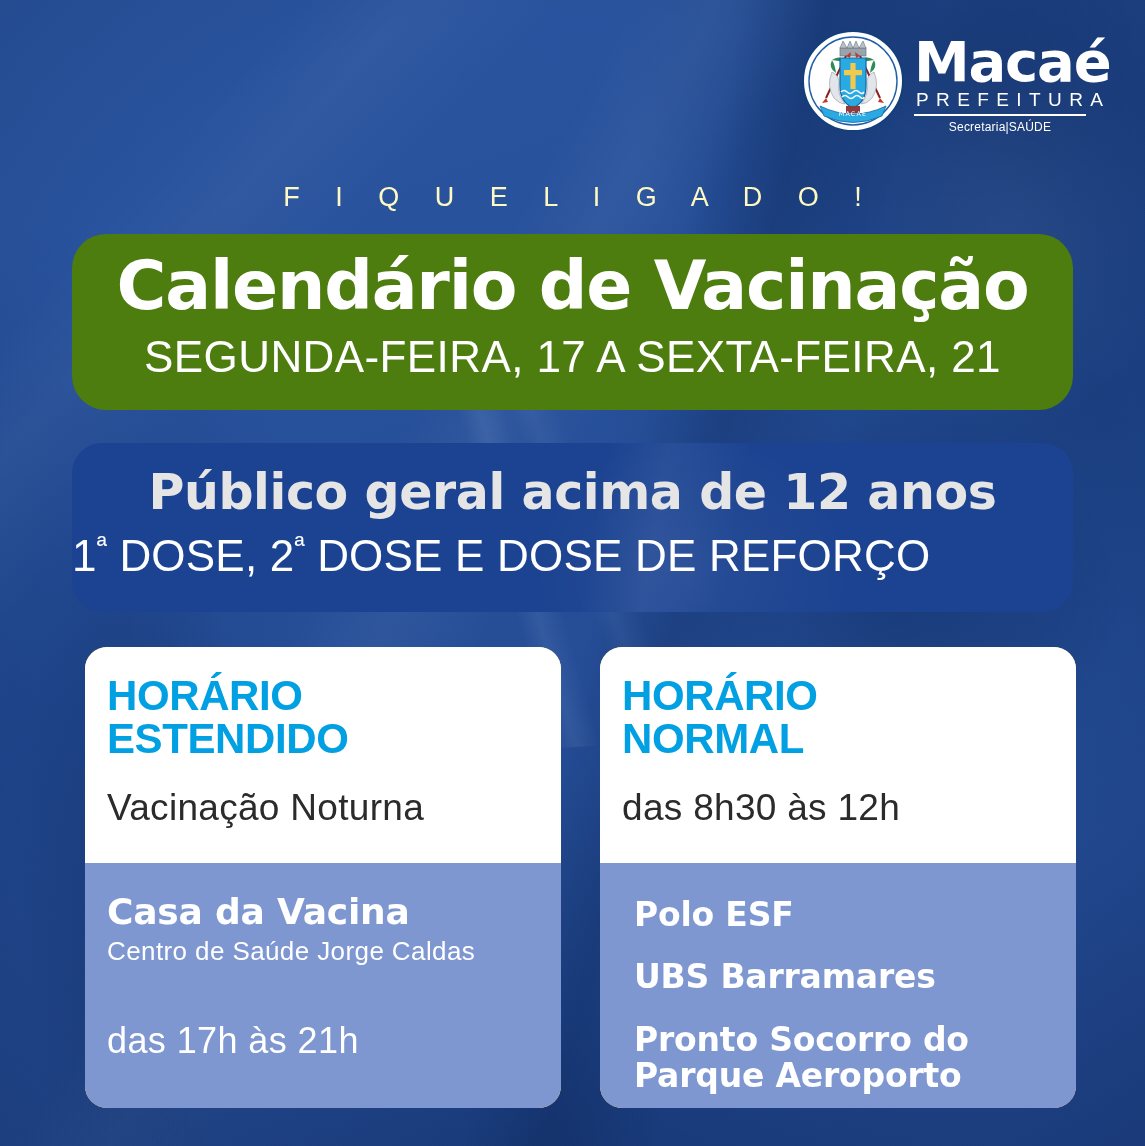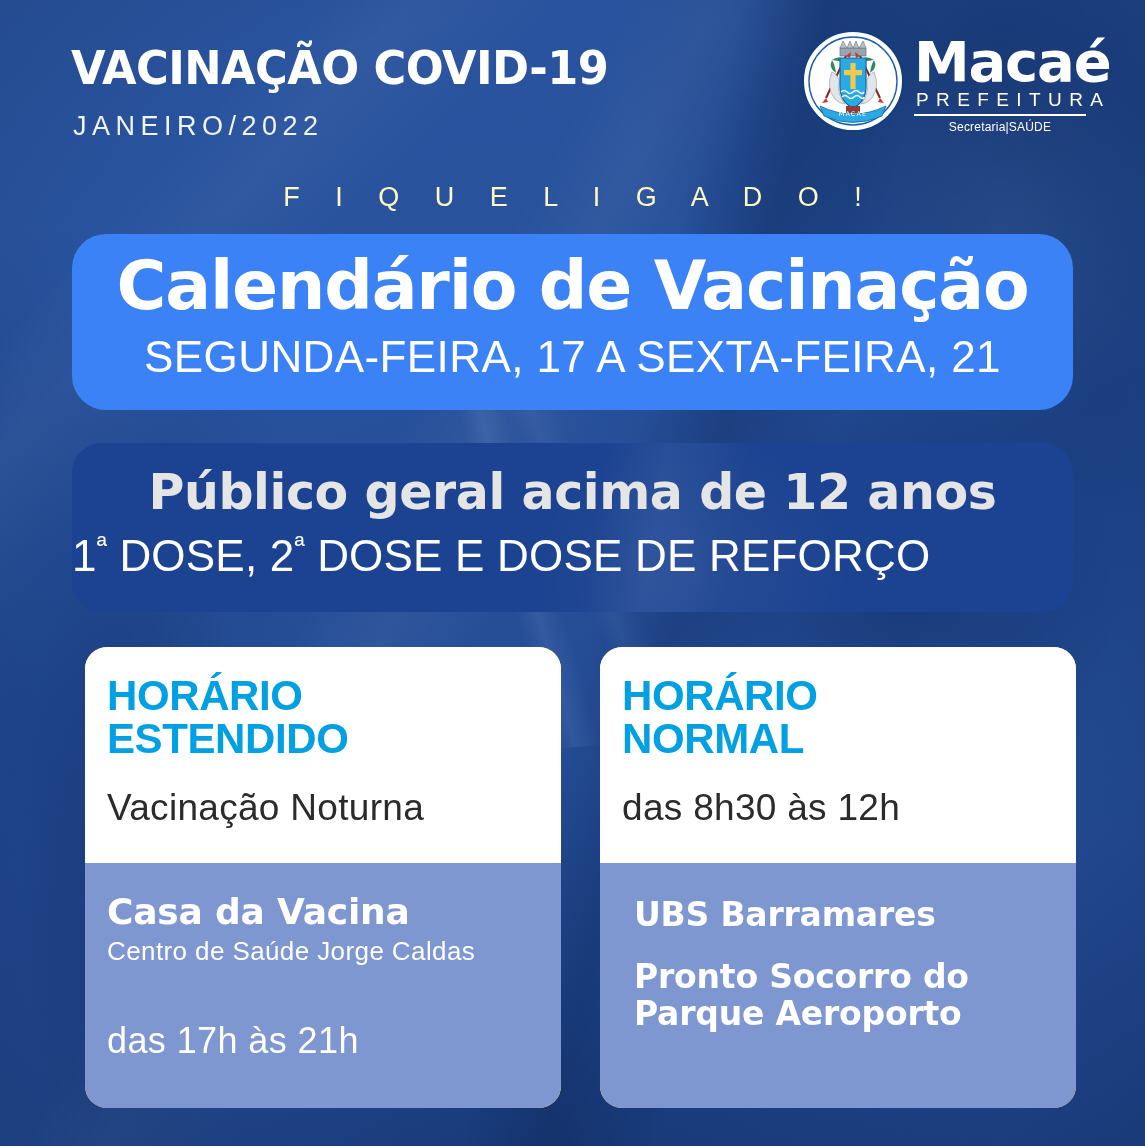--- a/index.html
+++ b/index.html
@@ -99,21 +99,21 @@
     position: absolute; left: 0; top: 182px; width: 1145px;
     text-align: center; color: #fef9c3;
     font-size: 27px; font-weight: 300; letter-spacing: 14px;
     font-family: "Liberation Sans", sans-serif;
     text-indent: 14px;
   }
 
   
   .banner-cyan {
     position: absolute; left: 72px; top: 234px; width: 1001px; height: 176px;
-    background: #3b82f6; border-radius: 34px;
+    background: #4d7c0f; border-radius: 34px;
   }
   .banner-cyan-title {
     position: absolute; left: 0; top: 18px; width: 1001px; text-align: center;
     font-family: "DejaVu Sans", sans-serif;
     font-size: 68px; font-weight: 700; color: #ffffff; line-height: 1;
     letter-spacing: -1.2px;
   }
   .banner-cyan-sub {
     position: absolute; left: 0; top: 101px; width: 1001px; text-align: center;
     font-family: "Liberation Sans", sans-serif;
@@ -209,24 +209,20 @@
 <body>
 
 <div id="poster">
 
   <div class="bg-layer bg-base"></div>
   <div class="bg-layer bg-fold-a"></div>
   <div class="bg-layer bg-fold-b"></div>
   <div class="bg-syringe"></div>
   <div class="bg-layer bg-vignette"></div>
 
-  <div class="header">
-    <div class="hdr-title">VACINAÇÃO COVID-19</div>
-    <div class="hdr-sub">JANEIRO/2022</div>
-  </div>
 
   <div class="logo-wrap">
     <svg class="crest" viewBox="0 0 102 102">
       <circle cx="51" cy="51" r="50" fill="#ffffff" stroke="#123f7a" stroke-width="2"></circle>
       <circle cx="51" cy="51" r="44" fill="#ffffff" stroke="#1f5ea8" stroke-width="1.4"></circle>
 
       <rect x="38" y="18" width="26" height="8" fill="#9aa4ad" stroke="#6b7580" stroke-width=".7"></rect>
       <path d="M38 18 L41 11 L45 18 L48 11 L51 18 L54 11 L57 18 L61 11 L64 18 Z" fill="#b8c0c8" stroke="#6b7580" stroke-width=".6"></path>
 
       <g stroke="#8d1f1f" stroke-width="2">
@@ -299,20 +295,21 @@
   </div>
 
   <div class="card card-right">
     <div class="card-top">
       <div class="card-head">HORÁRIO
 NORMAL</div>
       <div class="card-sub">das 8h30 às 12h</div>
     </div>
     <div class="card-bottom">
       <div class="right-list">
+        <div class="li">Polo ESF</div>
         <div class="li">UBS Barramares</div>
         <div class="li">Pronto Socorro do
 Parque Aeroporto</div>
       </div>
     </div>
   </div>
 
 </div>
 
 </body></html>

